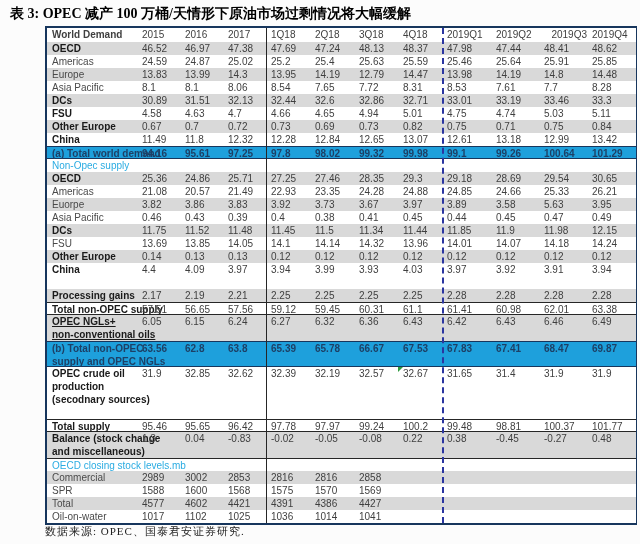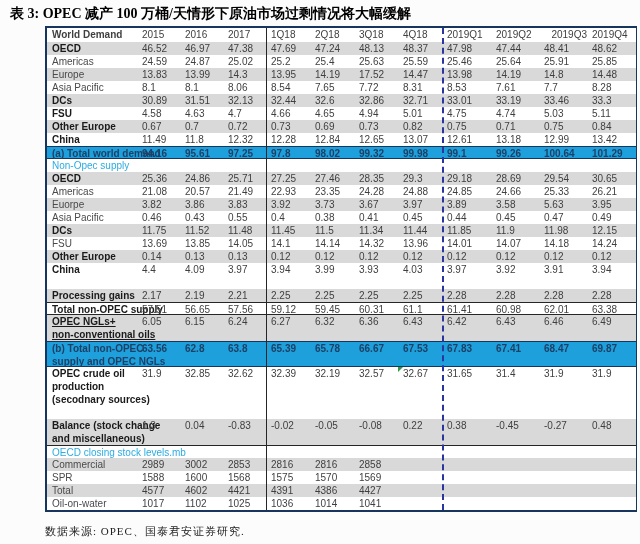--- a/index.html
+++ b/index.html
@@ -106,21 +106,21 @@
       <div class="cell num" style="width: 48px;">25.91</div>
       <div class="cell num" style="width: 49px;">25.85</div>
     </div>
     <div class="trow data shade" style="height: 13px;">
       <div class="cell lbl" style="width: 90px;">Europe</div>
       <div class="cell num" style="width: 43px;">13.83</div>
       <div class="cell num" style="width: 43px;">13.99</div>
       <div class="cell num" style="width: 43px;">14.3</div>
       <div class="cell num" style="width: 44px;">13.95</div>
       <div class="cell num" style="width: 44px;">14.19</div>
-      <div class="cell num" style="width: 44px;">17.52</div>
+      <div class="cell num" style="width: 44px;">12.79</div>
       <div class="cell num" style="width: 44px;">14.47</div>
       <div class="cell num" style="width: 49px;">13.98</div>
       <div class="cell num" style="width: 48px;">14.19</div>
       <div class="cell num" style="width: 48px;">14.8</div>
       <div class="cell num" style="width: 49px;">14.48</div>
     </div>
     <div class="trow data" style="height: 13px;">
       <div class="cell lbl" style="width: 90px;">Asia Pacific</div>
       <div class="cell num" style="width: 43px;">8.1</div>
       <div class="cell num" style="width: 43px;">8.1</div>
@@ -246,21 +246,21 @@
       <div class="cell num" style="width: 44px;">3.97</div>
       <div class="cell num" style="width: 49px;">3.89</div>
       <div class="cell num" style="width: 48px;">3.58</div>
       <div class="cell num" style="width: 48px;">5.63</div>
       <div class="cell num" style="width: 49px;">3.95</div>
     </div>
     <div class="trow data" style="height: 13px;">
       <div class="cell lbl" style="width: 90px;">Asia Pacific</div>
       <div class="cell num" style="width: 43px;">0.46</div>
       <div class="cell num" style="width: 43px;">0.43</div>
-      <div class="cell num" style="width: 43px;">0.55</div>
+      <div class="cell num" style="width: 43px;">0.39</div>
       <div class="cell num" style="width: 44px;">0.4</div>
       <div class="cell num" style="width: 44px;">0.38</div>
       <div class="cell num" style="width: 44px;">0.41</div>
       <div class="cell num" style="width: 44px;">0.45</div>
       <div class="cell num" style="width: 49px;">0.44</div>
       <div class="cell num" style="width: 48px;">0.45</div>
       <div class="cell num" style="width: 48px;">0.47</div>
       <div class="cell num" style="width: 49px;">0.49</div>
     </div>
     <div class="trow data shade" style="height: 13px;">
@@ -389,20 +389,34 @@
       <div class="cell num" style="width: 43px;">32.62</div>
       <div class="cell num" style="width: 44px;">32.39</div>
       <div class="cell num" style="width: 44px;">32.19</div>
       <div class="cell num" style="width: 44px;">32.57</div>
       <div class="cell num" style="width: 44px;">32.67<span class="marker"></span></div>
       <div class="cell num" style="width: 49px;">31.65</div>
       <div class="cell num" style="width: 48px;">31.4</div>
       <div class="cell num" style="width: 48px;">31.9</div>
       <div class="cell num" style="width: 49px;">31.9</div>
     </div>
+    <div class="trow data box" style="height: 13px;">
+      <div class="cell lbl b" style="width: 90px;">Total supply</div>
+      <div class="cell num" style="width: 43px;">95.46</div>
+      <div class="cell num" style="width: 43px;">95.65</div>
+      <div class="cell num" style="width: 43px;">96.42</div>
+      <div class="cell num" style="width: 44px;">97.78</div>
+      <div class="cell num" style="width: 44px;">97.97</div>
+      <div class="cell num" style="width: 44px;">99.24</div>
+      <div class="cell num" style="width: 44px;">100.2</div>
+      <div class="cell num" style="width: 49px;">99.48</div>
+      <div class="cell num" style="width: 48px;">98.81</div>
+      <div class="cell num" style="width: 48px;">100.37</div>
+      <div class="cell num" style="width: 49px;">101.77</div>
+    </div>
     <div class="trow data shade" style="height: 26px;">
       <div class="cell lbl b" style="width: 90px;">Balance (stock change
 and miscellaneous)</div>
       <div class="cell num" style="width: 43px;">1.3</div>
       <div class="cell num" style="width: 43px;">0.04</div>
       <div class="cell num" style="width: 43px;">-0.83</div>
       <div class="cell num" style="width: 44px;">-0.02</div>
       <div class="cell num" style="width: 44px;">-0.05</div>
       <div class="cell num" style="width: 44px;">-0.08</div>
       <div class="cell num" style="width: 44px;">0.22</div>

